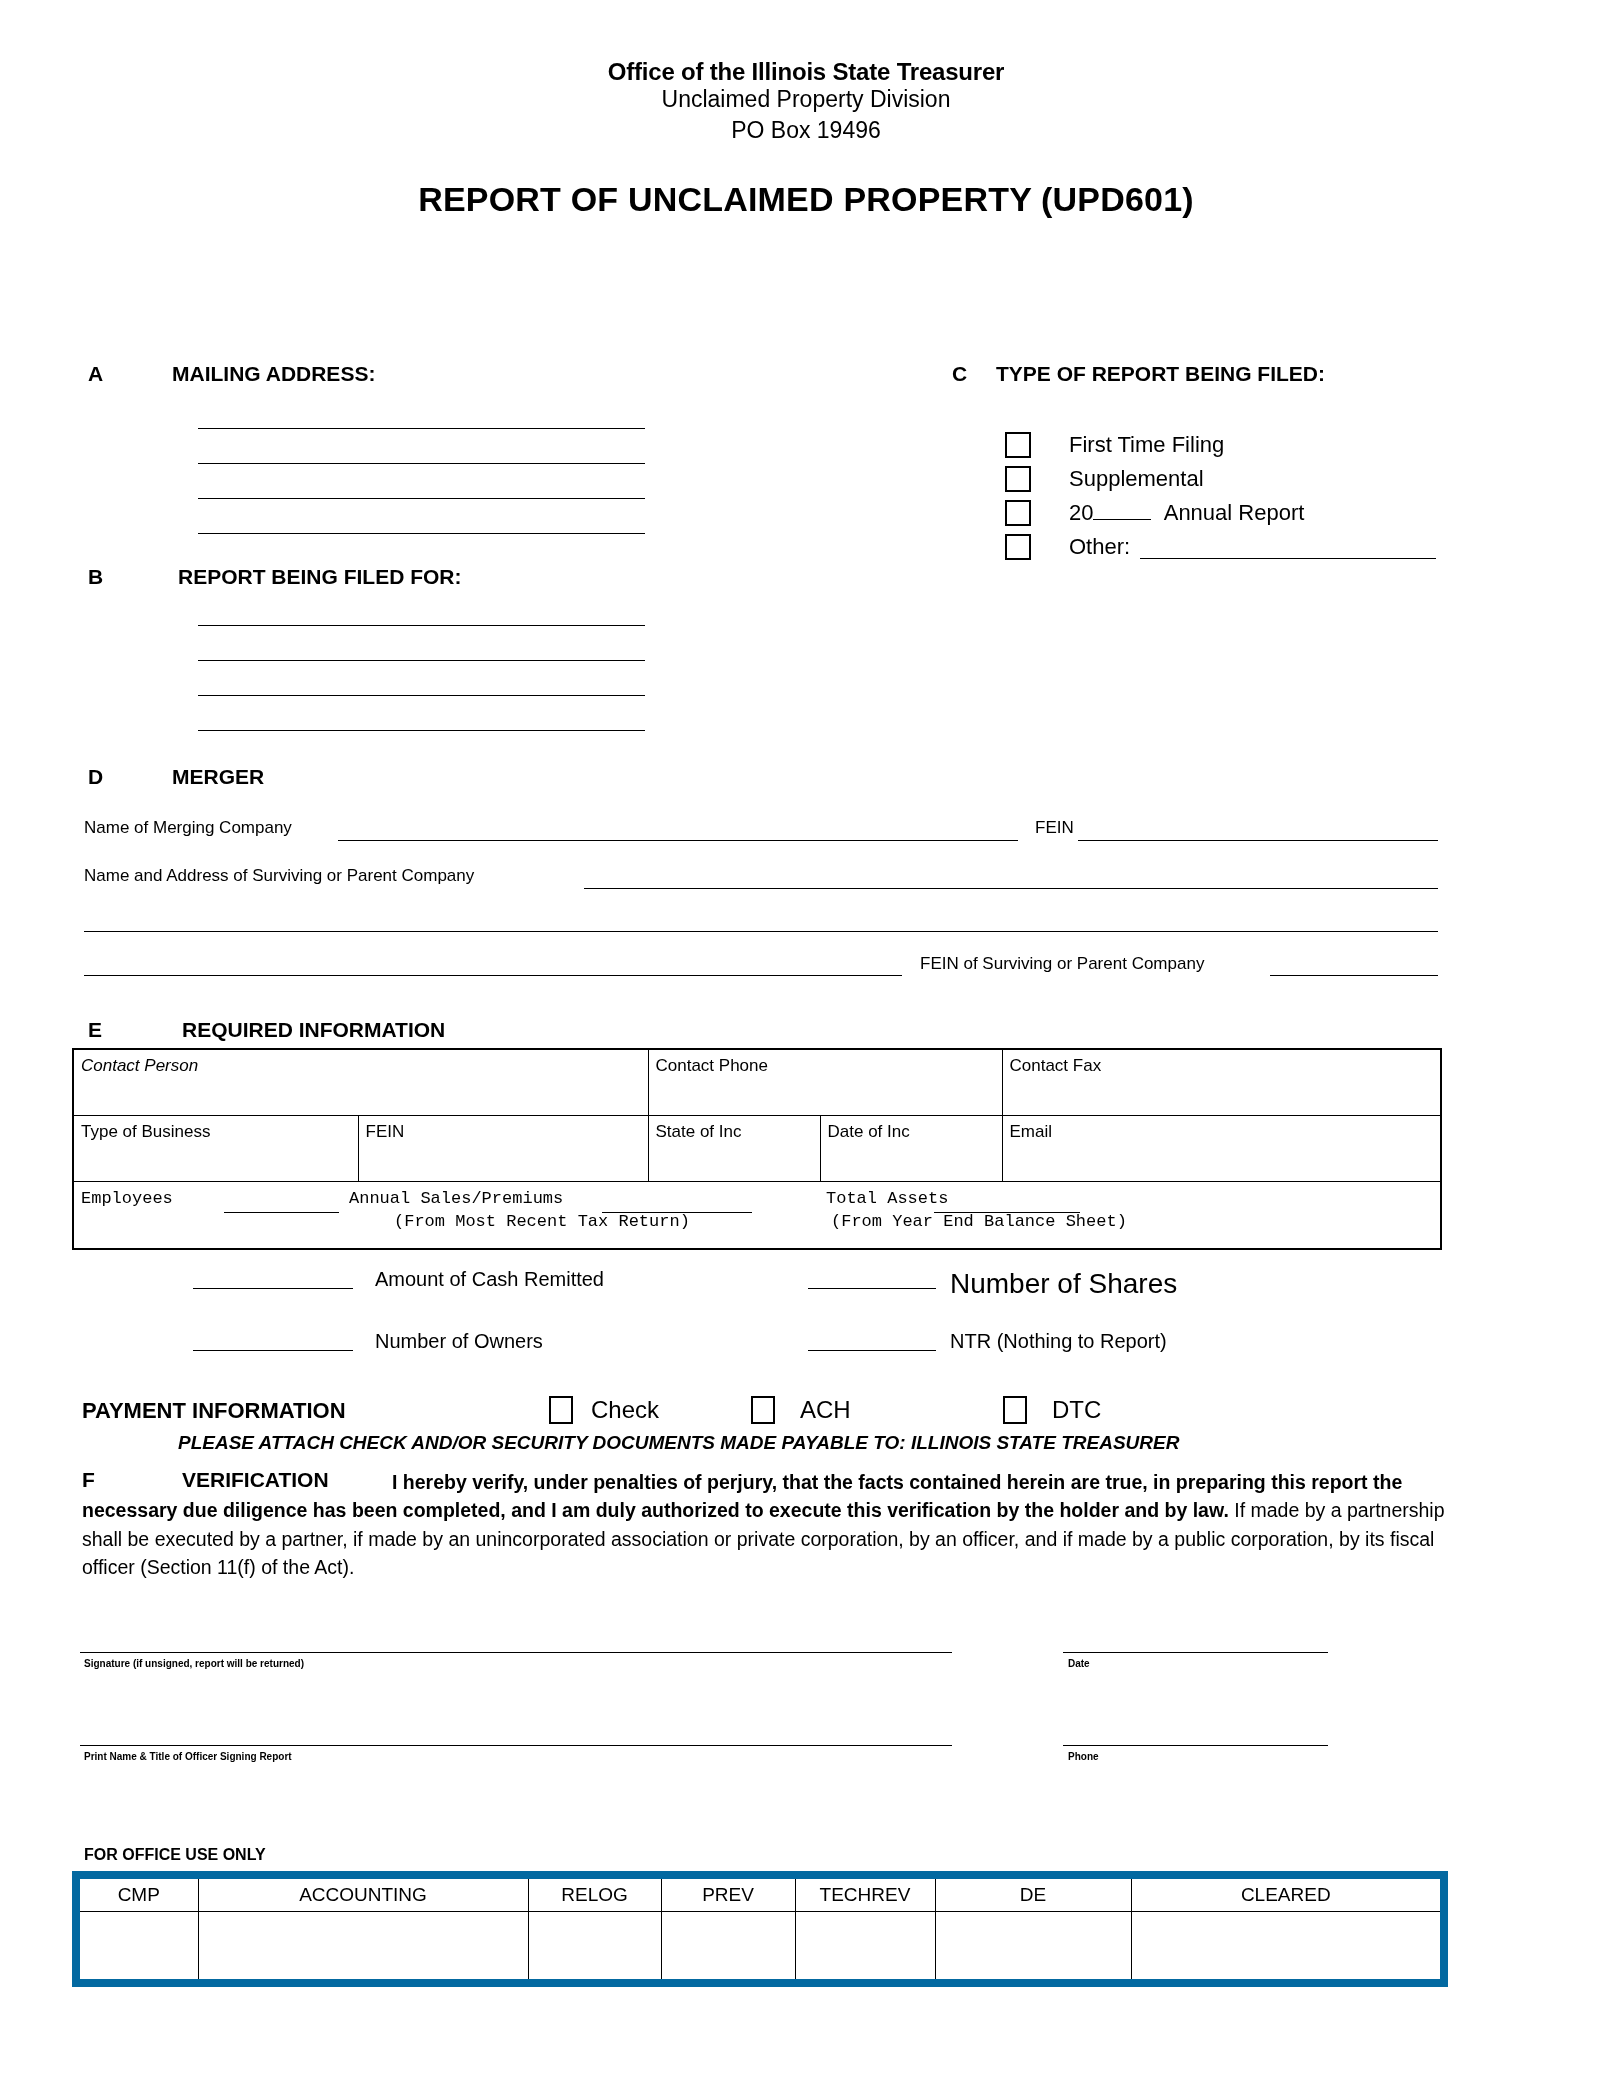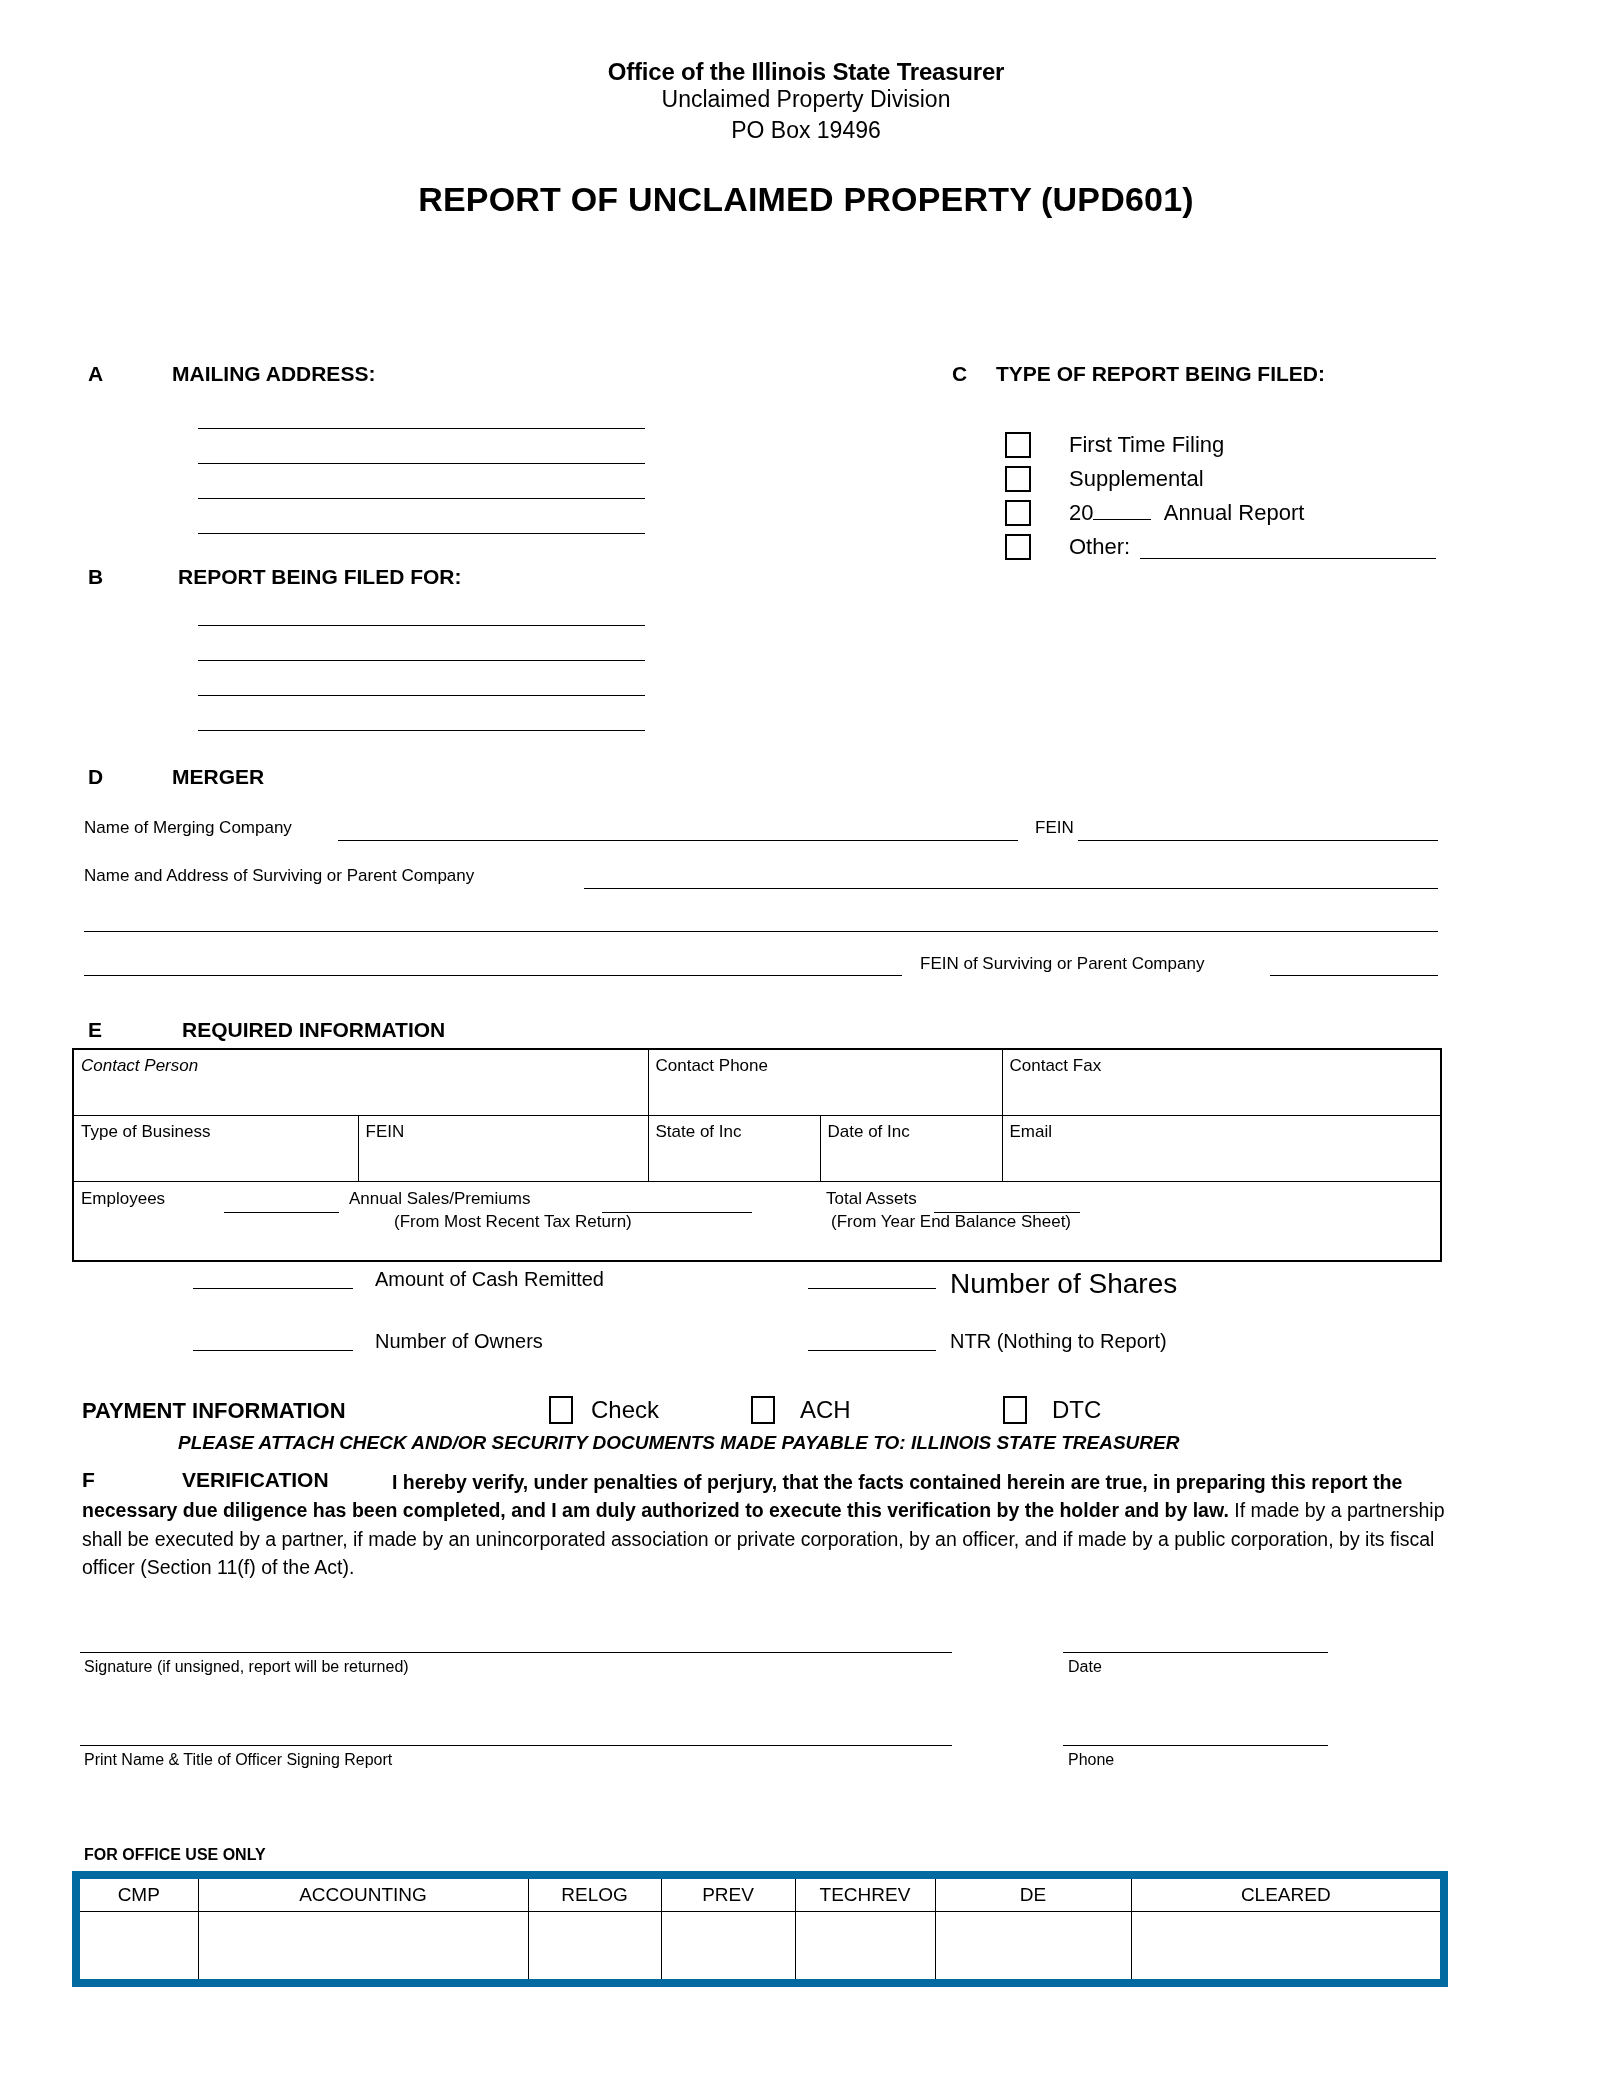--- a/index.html
+++ b/index.html
@@ -125,21 +125,21 @@
   
   .verif {
     position: absolute;
     font-size: 19.5px;
     line-height: 1.45;
     text-align: left;
   }
   .verif b { font-weight: bold; }
 
   
-  .sig-lbl { font-size: 16px; }
+  .sig-lbl { font-size: 10px; font-weight: bold; }
 
   
   .office-hdr { font-size: 16px; font-weight: bold; }
   table.o-table {
     position: absolute;
     border-collapse: collapse;
     table-layout: fixed;
   }
   table.o-table th {
     border: 1.5px solid #000;
@@ -272,21 +272,21 @@
         <span>State of Inc</span>
       </td>
       <td>
         <span>Date of Inc</span>
       </td>
       <td>
         <span>Email</span>
       </td>
     </tr>
     <tr>
-      <td colspan="5" style="height:80px; padding:12px; position:relative;">
+      <td colspan="5" style="height:68px; padding:12px; position:relative;font-family:Liberation Mono, monospace;">
         <div style="position:absolute; left:7px; top:7px; font-size:17px;">Employees</div>
         <div class="abs rule" style="left:150px; top:30px; width:115px;"></div>
 
         <div style="position:absolute; left:275px; top:7px; font-size:17px;">Annual Sales/Premiums</div>
         <div class="abs rule" style="left:528px; top:30px; width:150px;"></div>
         <div style="position:absolute; left:320px; top:30px; font-size:17px;">(From Most Recent Tax Return)</div>
 
         <div style="position:absolute; left:752px; top:7px; font-size:17px;">Total Assets</div>
         <div class="abs rule" style="left:860px; top:30px; width:146px;"></div>
         <div style="position:absolute; left:757px; top:30px; font-size:17px;">(From Year End Balance Sheet)</div>

